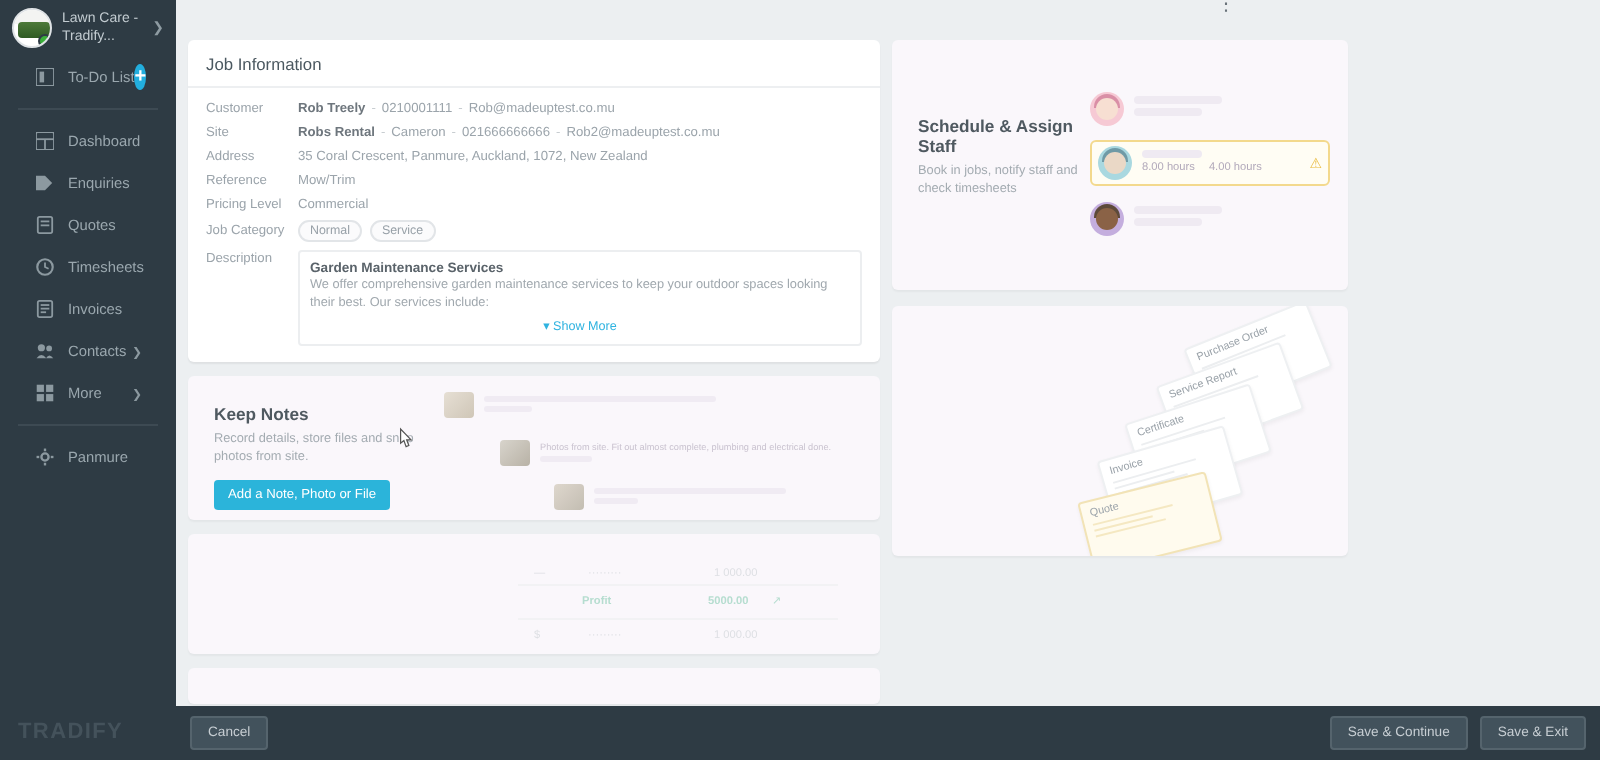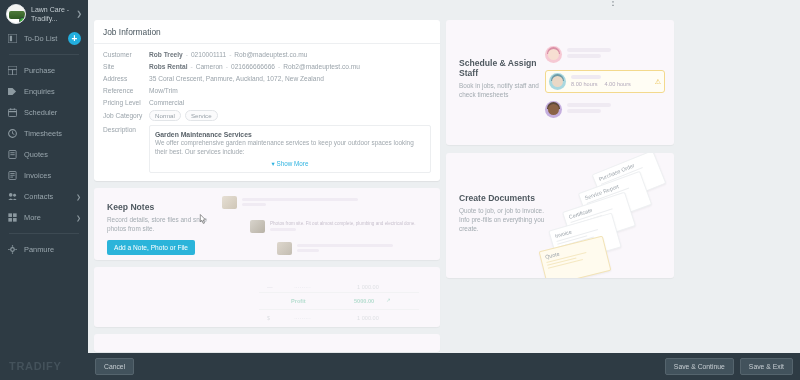--- a/index.html
+++ b/index.html
@@ -46,21 +46,21 @@
     background: #3aaf3a; border: 1px solid #2e3b44;
   }
   .sb-account-text {
     margin-left: 5px; line-height: 9px; font-size: 7px;
     color: #c3ccd1; flex: 1 1 auto; overflow: hidden;
   }
   .sb-account-arrow { font-size: 7px; color: #8e9ba2; margin-left: 2px; }
 
   .sb-row {
     display: flex; align-items: center;
-    height: 21px; padding: 0 7px;
+    height: 21px; padding: 0 17px;
     font-size: 7.4px; color: #9aa7ae;
     position: relative;
   }
   .sb-row .ico {
     width: 11px; height: 11px; flex: 0 0 11px;
     display: flex; align-items: center; justify-content: center;
     color: #8c99a0; margin-right: 6px;
   }
   .sb-row .ico svg { width: 9px; height: 9px; fill: #8c99a0; }
   .sb-row .lbl { flex: 1 1 auto; white-space: nowrap; }
@@ -268,64 +268,53 @@
     <div class="sb-sep"></div>
 
     <div class="sb-row">
       <span class="ico">
         <svg viewBox="0 0 10 10">
             <rect x="0" y="0" width="10" height="10" rx="1" fill="none" stroke="#8c99a0" stroke-width="1"></rect>
             <line x1="0" y1="4" x2="10" y2="4" stroke="#8c99a0" stroke-width="1"></line>
             <line x1="5" y1="4" x2="5" y2="10" stroke="#8c99a0" stroke-width="1"></line>
           </svg>
       </span>
-      <span class="lbl">Purchase</span>
+      <span class="lbl">Dashboard</span>
     </div>
 
     <div class="sb-row">
       <span class="ico">
         <svg viewBox="0 0 10 10">
             <path d="M0 1 L5 1 L9 5 L5 9 L0 9 Z" fill="#8c99a0"></path>
           </svg>
       </span>
       <span class="lbl">Enquiries</span>
     </div>
 
 
-    <div class="sb-row">
-      <span class="ico">
-        <svg viewBox="0 0 10 10">
-            <rect x="0.5" y="1.5" width="9" height="8" rx="1" fill="none" stroke="#8c99a0" stroke-width="1"></rect>
-            <line x1="0.5" y1="4" x2="9.5" y2="4" stroke="#8c99a0" stroke-width="1.4"></line>
-            <line x1="3" y1="0.3" x2="3" y2="2.4" stroke="#8c99a0" stroke-width="1"></line>
-            <line x1="7" y1="0.3" x2="7" y2="2.4" stroke="#8c99a0" stroke-width="1"></line>
-          </svg>
-      </span>
-      <span class="lbl">Scheduler</span>
-    </div>
-
-    <div class="sb-row">
-      <span class="ico">
-        <svg viewBox="0 0 10 10">
-            <circle cx="5" cy="5" r="4.3" fill="none" stroke="#8c99a0" stroke-width="1.2"></circle>
-            <path d="M5 2.5 L5 5 L7 6" fill="none" stroke="#8c99a0" stroke-width="1"></path>
-          </svg>
-      </span>
-      <span class="lbl">Timesheets</span>
-    </div>
 
     <div class="sb-row">
       <span class="ico">
         <svg viewBox="0 0 10 10">
             <rect x="1" y="0.5" width="8" height="9" rx="1" fill="none" stroke="#8c99a0" stroke-width="1"></rect>
             <line x1="2.6" y1="3" x2="7.4" y2="3" stroke="#8c99a0" stroke-width="1"></line>
             <line x1="2.6" y1="5.2" x2="7.4" y2="5.2" stroke="#8c99a0" stroke-width="1"></line>
           </svg>
       </span>
       <span class="lbl">Quotes</span>
+    </div>
+
+    <div class="sb-row">
+      <span class="ico">
+        <svg viewBox="0 0 10 10">
+            <circle cx="5" cy="5" r="4.3" fill="none" stroke="#8c99a0" stroke-width="1.2"></circle>
+            <path d="M5 2.5 L5 5 L7 6" fill="none" stroke="#8c99a0" stroke-width="1"></path>
+          </svg>
+      </span>
+      <span class="lbl">Timesheets</span>
     </div>
 
     <div class="sb-row">
       <span class="ico">
         <svg viewBox="0 0 10 10">
             <rect x="1" y="0.5" width="8" height="9" rx="1" fill="none" stroke="#8c99a0" stroke-width="1"></rect>
             <line x1="2.6" y1="2.8" x2="7.4" y2="2.8" stroke="#8c99a0" stroke-width="1"></line>
             <line x1="2.6" y1="4.8" x2="7.4" y2="4.8" stroke="#8c99a0" stroke-width="1"></line>
             <line x1="2.6" y1="6.8" x2="5.6" y2="6.8" stroke="#8c99a0" stroke-width="1"></line>
           </svg>
@@ -534,24 +523,20 @@
               </div>
               <div class="st-meta">
                   <div class="st-blur"></div>
                   <div class="st-blur w2"></div>
                 </div>
             </div>
           </div>
         </div>
 
         <div class="promo docs-card">
-          <div class="promo-left" style="top:40px; width:92px;">
-            <div class="promo-title">Create Documents</div>
-            <div class="promo-sub">Quote to job, or job to invoice. Info pre-fills on everything you create.</div>
-          </div>
           <div class="doc-stack">
             <div class="doc" style="left:54px; top:4px; transform:rotate(-22deg);">
               <div>Purchase Order</div>
               <div class="dlines">
                   <div class="dline" style="width:80%"></div>
                   <div class="dline" style="width:60%"></div>
                   <div class="dline" style="width:70%"></div>
                 </div>
             </div>
             <div class="doc" style="left:40px; top:24px; transform:rotate(-20deg);">

